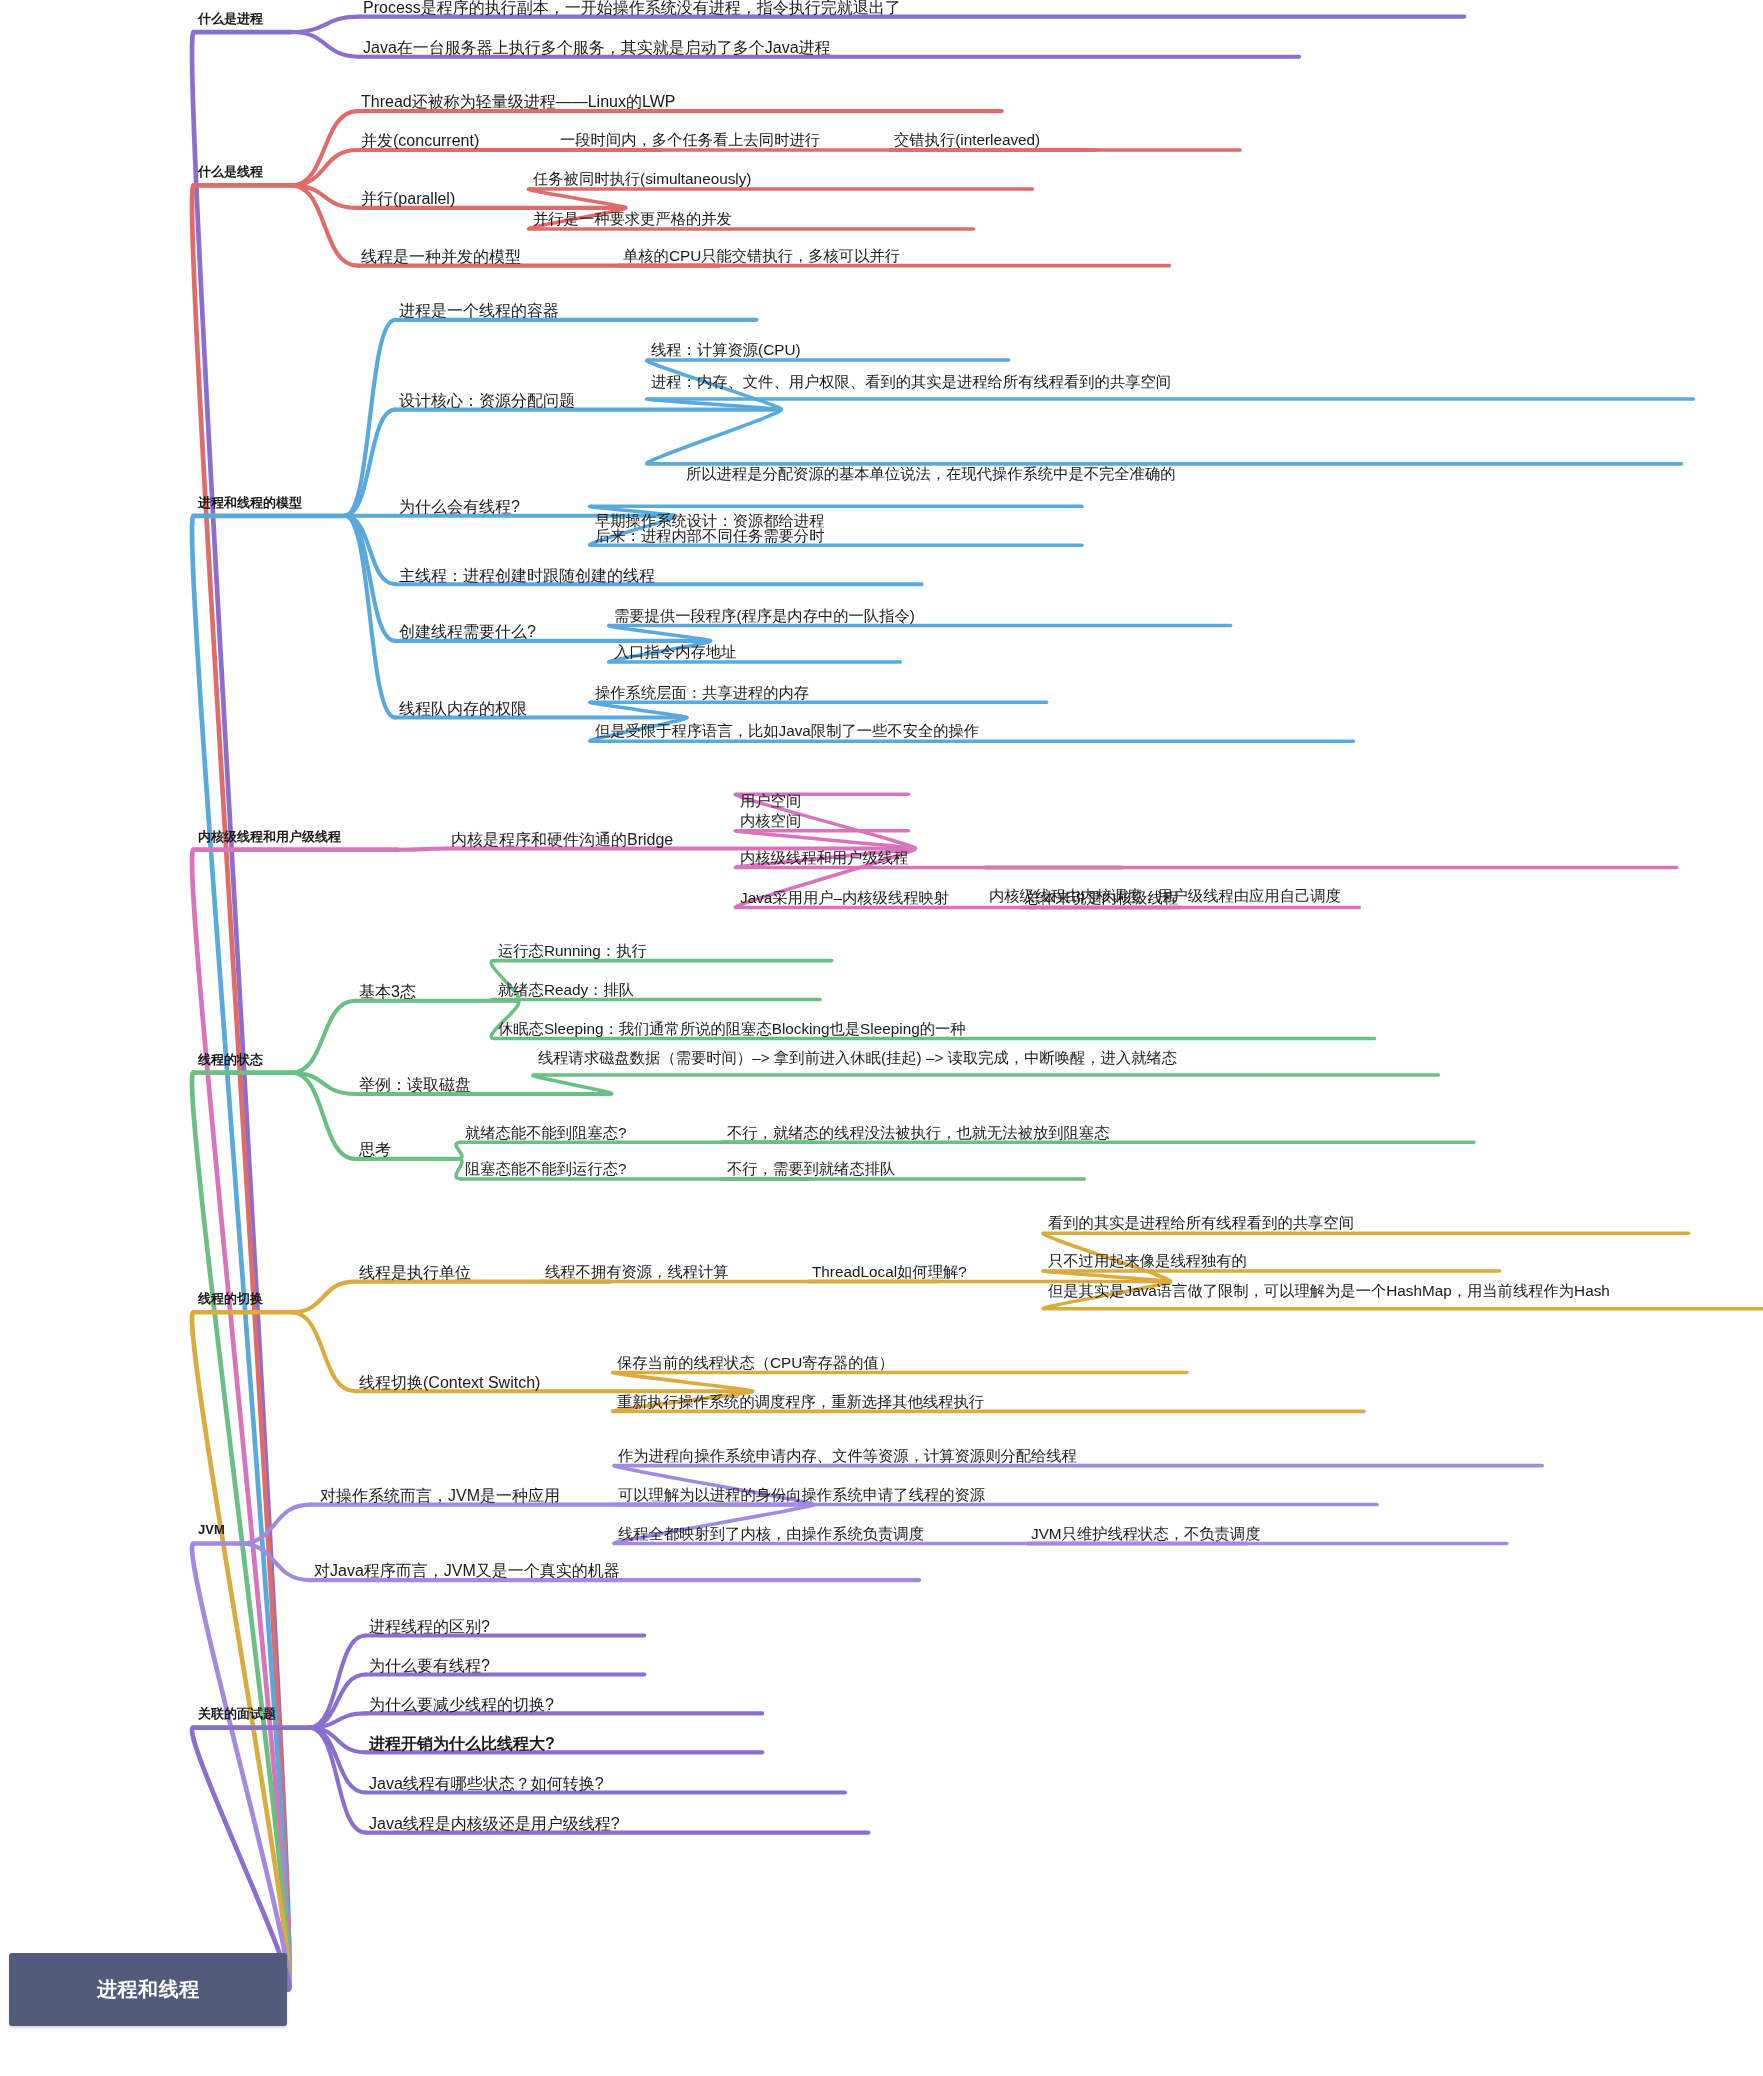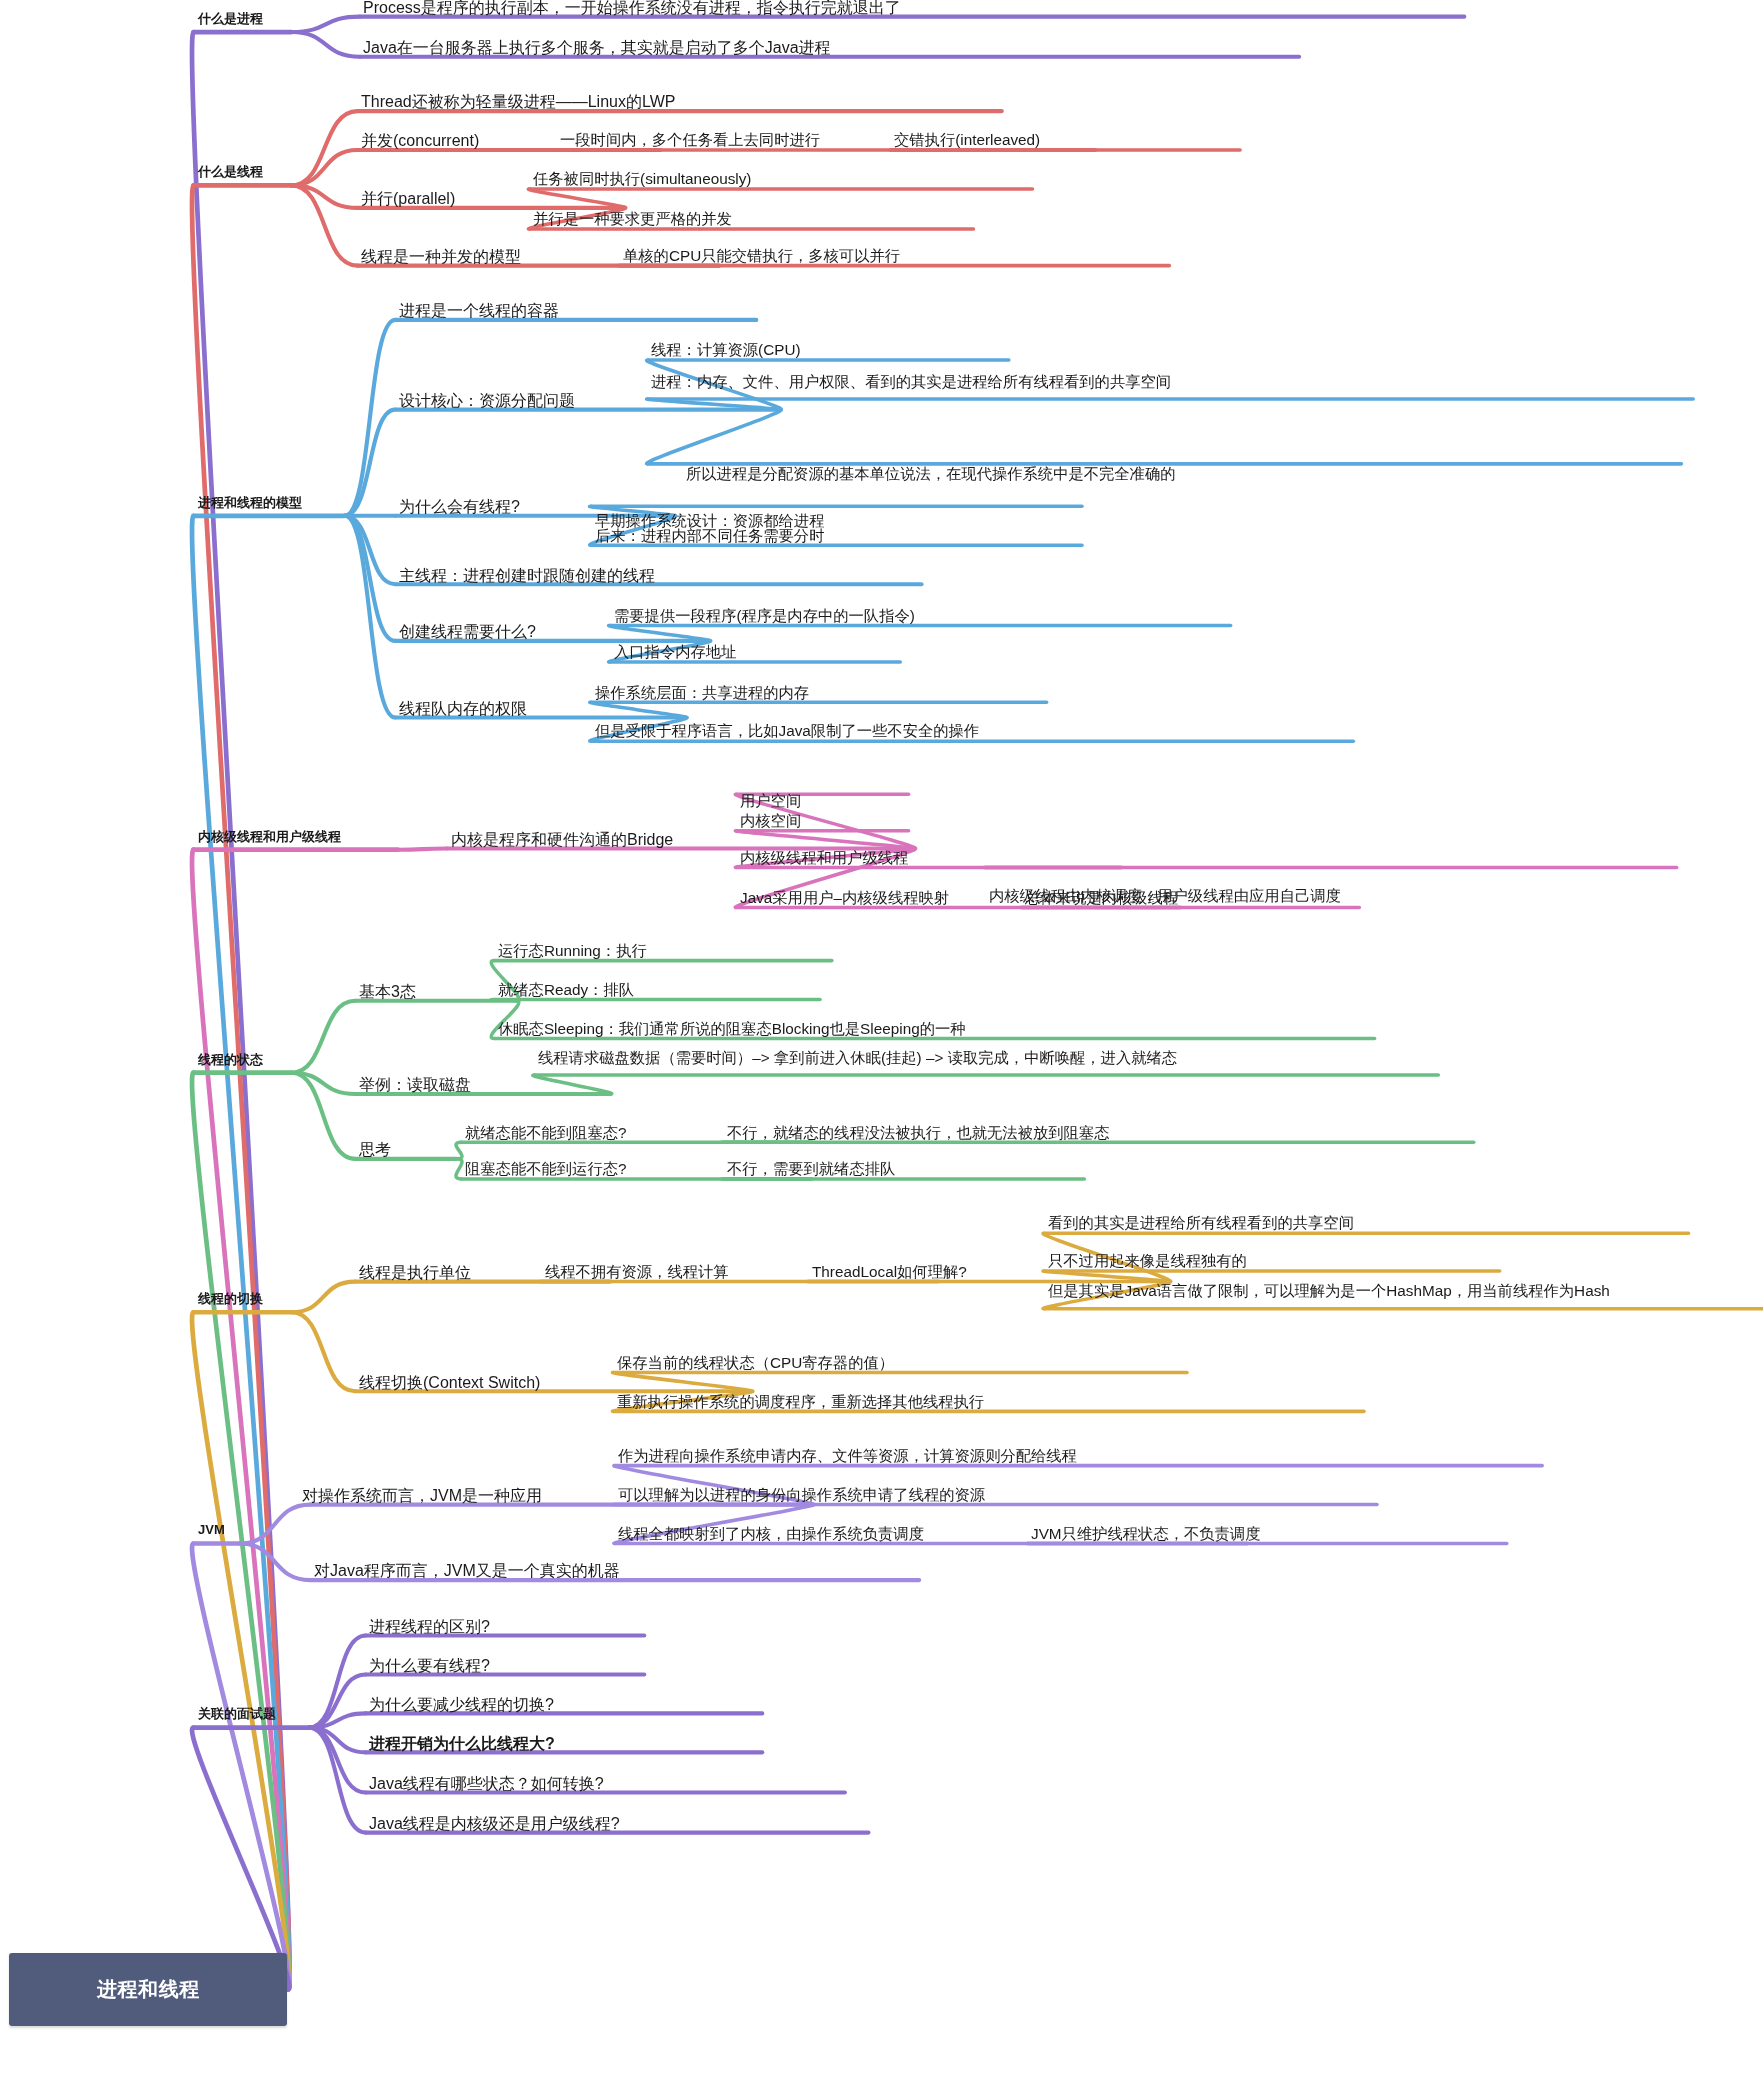--- a/index.html
+++ b/index.html
@@ -223,21 +223,21 @@
       <div class="node lvl2" style="left: 359px; top: 1262px;">线程是执行单位</div>
       <div class="node lvl3" style="left: 545px; top: 1262px;">线程不拥有资源，线程计算</div>
       <div class="node lvl4" style="left: 812px; top: 1262px;">ThreadLocal如何理解?</div>
       <div class="node lvl4" style="left: 1048px; top: 1213px;">看到的其实是进程给所有线程看到的共享空间</div>
       <div class="node lvl4" style="left: 1048px; top: 1251px;">只不过用起来像是线程独有的</div>
       <div class="node lvl4 wrap" style="left: 1048px; top: 1281px; width: 1298px;">但是其实是Java语言做了限制，可以理解为是一个HashMap，用当前线程作为Hash</div>
       <div class="node lvl2" style="left: 359px; top: 1372px;">线程切换(Context Switch)</div>
       <div class="node lvl3" style="left: 617px; top: 1353px;">保存当前的线程状态（CPU寄存器的值）</div>
       <div class="node lvl3" style="left: 617px; top: 1392px;">重新执行操作系统的调度程序，重新选择其他线程执行</div>
       <div class="node lvl1" style="left: 198px; top: 1521px;">JVM</div>
-      <div class="node lvl2" style="left: 302px; top: 1485px;">对操作系统而言，JVM是一种应用</div>
+      <div class="node lvl2" style="left: 320px; top: 1485px;">对操作系统而言，JVM是一种应用</div>
       <div class="node lvl3" style="left: 618px; top: 1446px;">作为进程向操作系统申请内存、文件等资源，计算资源则分配给线程</div>
       <div class="node lvl3" style="left: 618px; top: 1485px;">可以理解为以进程的身份向操作系统申请了线程的资源</div>
       <div class="node lvl3" style="left: 618px; top: 1524px;">线程全都映射到了内核，由操作系统负责调度</div>
       <div class="node lvl4" style="left: 1031px; top: 1524px;">JVM只维护线程状态，不负责调度</div>
       <div class="node lvl2" style="left: 314px; top: 1560px;">对Java程序而言，JVM又是一个真实的机器</div>
       <div class="node lvl1" style="left: 198px; top: 1705px;">关联的面试题</div>
       <div class="node lvl2" style="left: 369px; top: 1616px;">进程线程的区别?</div>
       <div class="node lvl2" style="left: 369px; top: 1655px;">为什么要有线程?</div>
       <div class="node lvl2" style="left: 369px; top: 1694px;">为什么要减少线程的切换?</div>
       <div class="node lvl2" style="left: 369px; top: 1733px; font-weight: bold;">进程开销为什么比线程大?</div>

